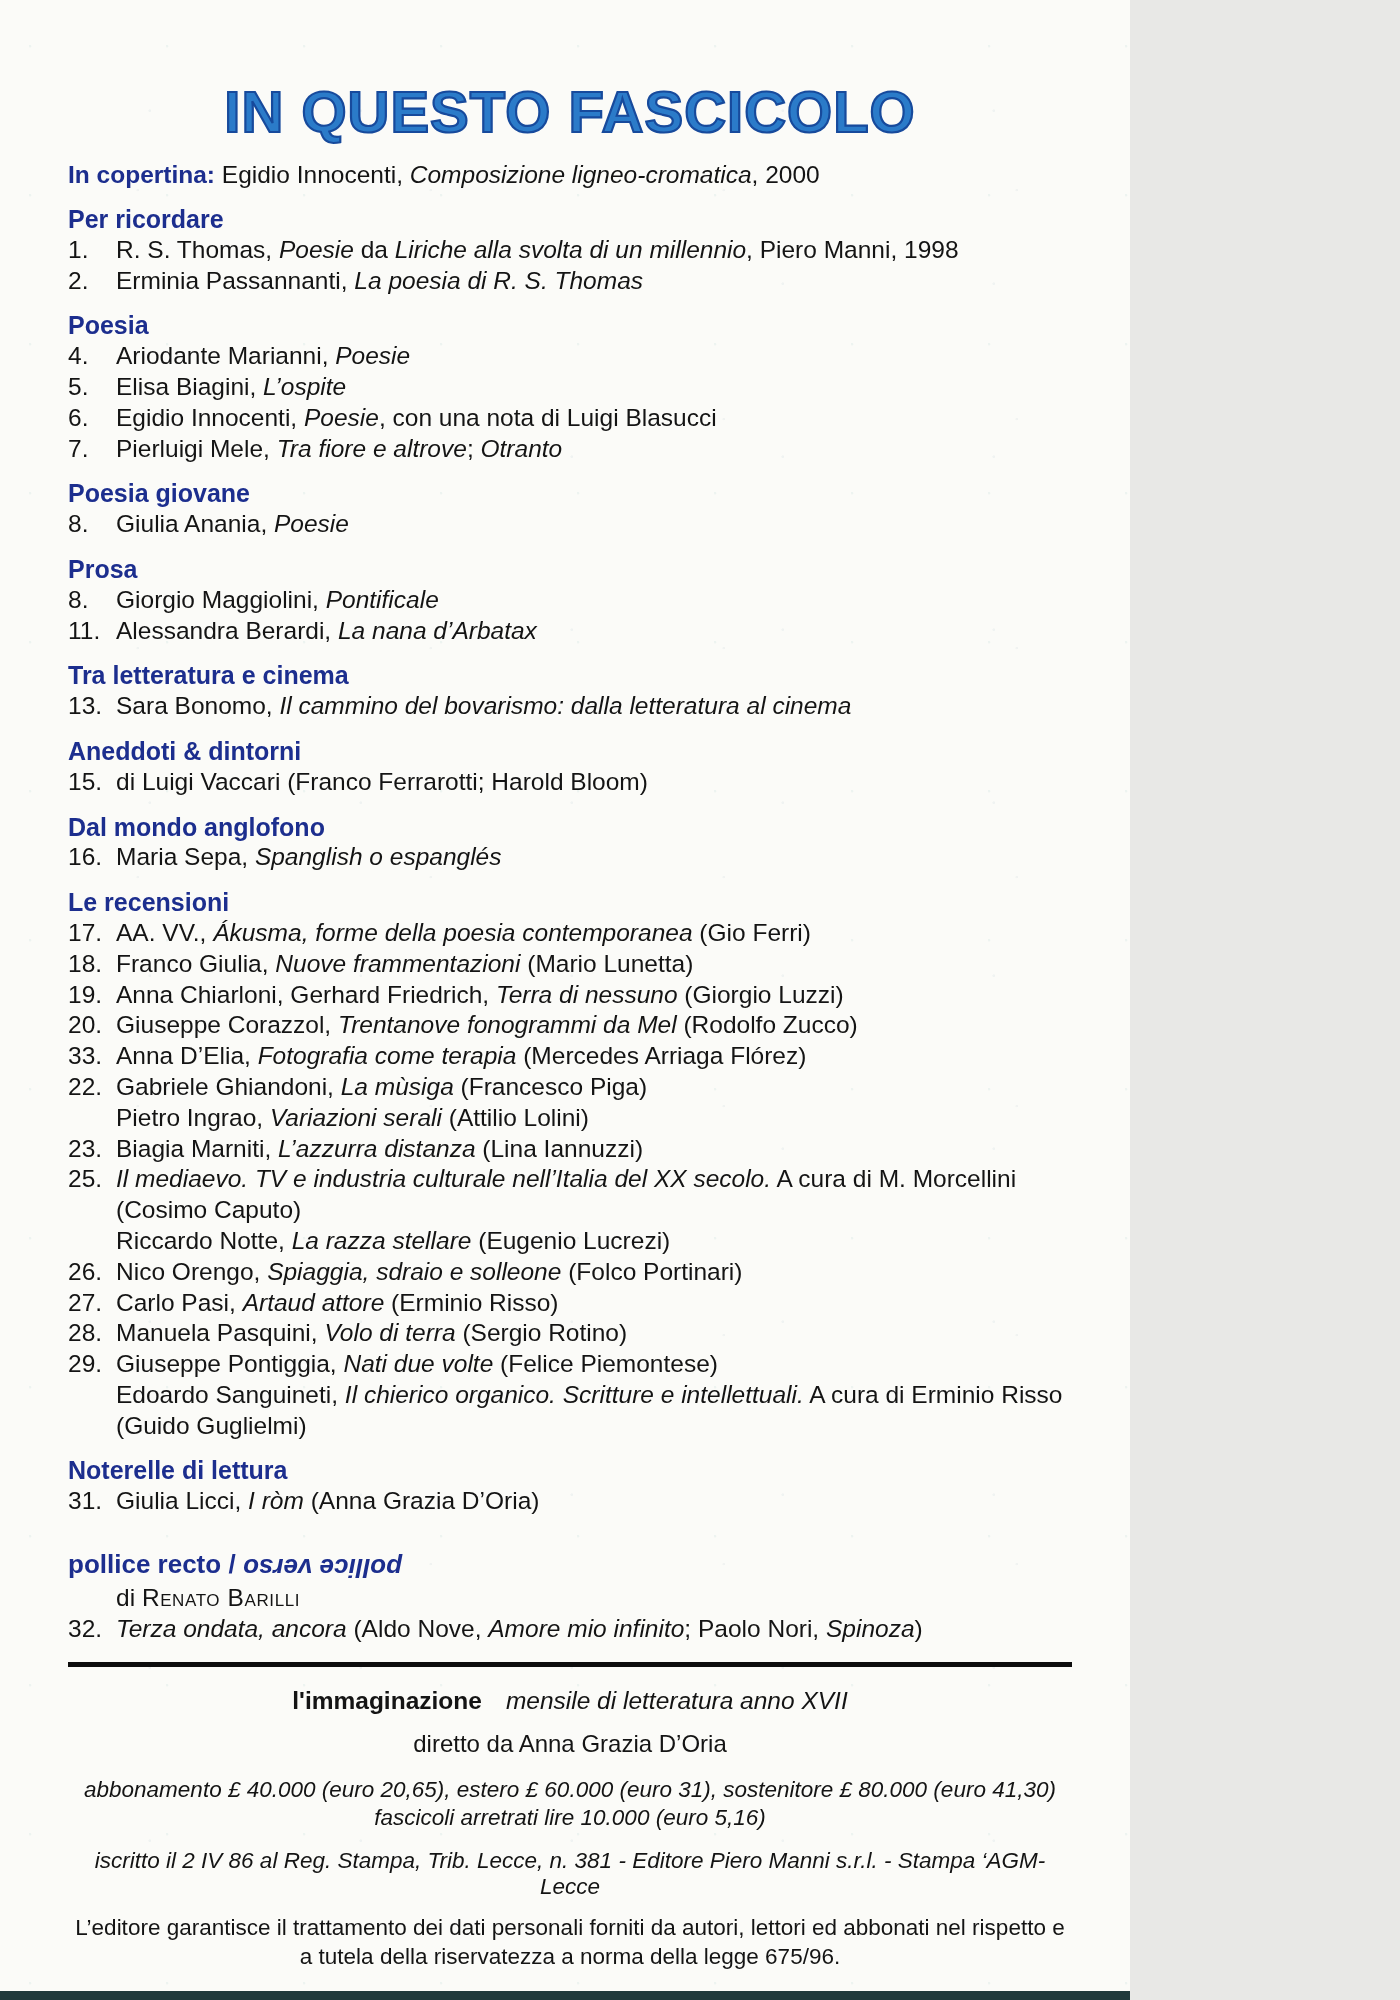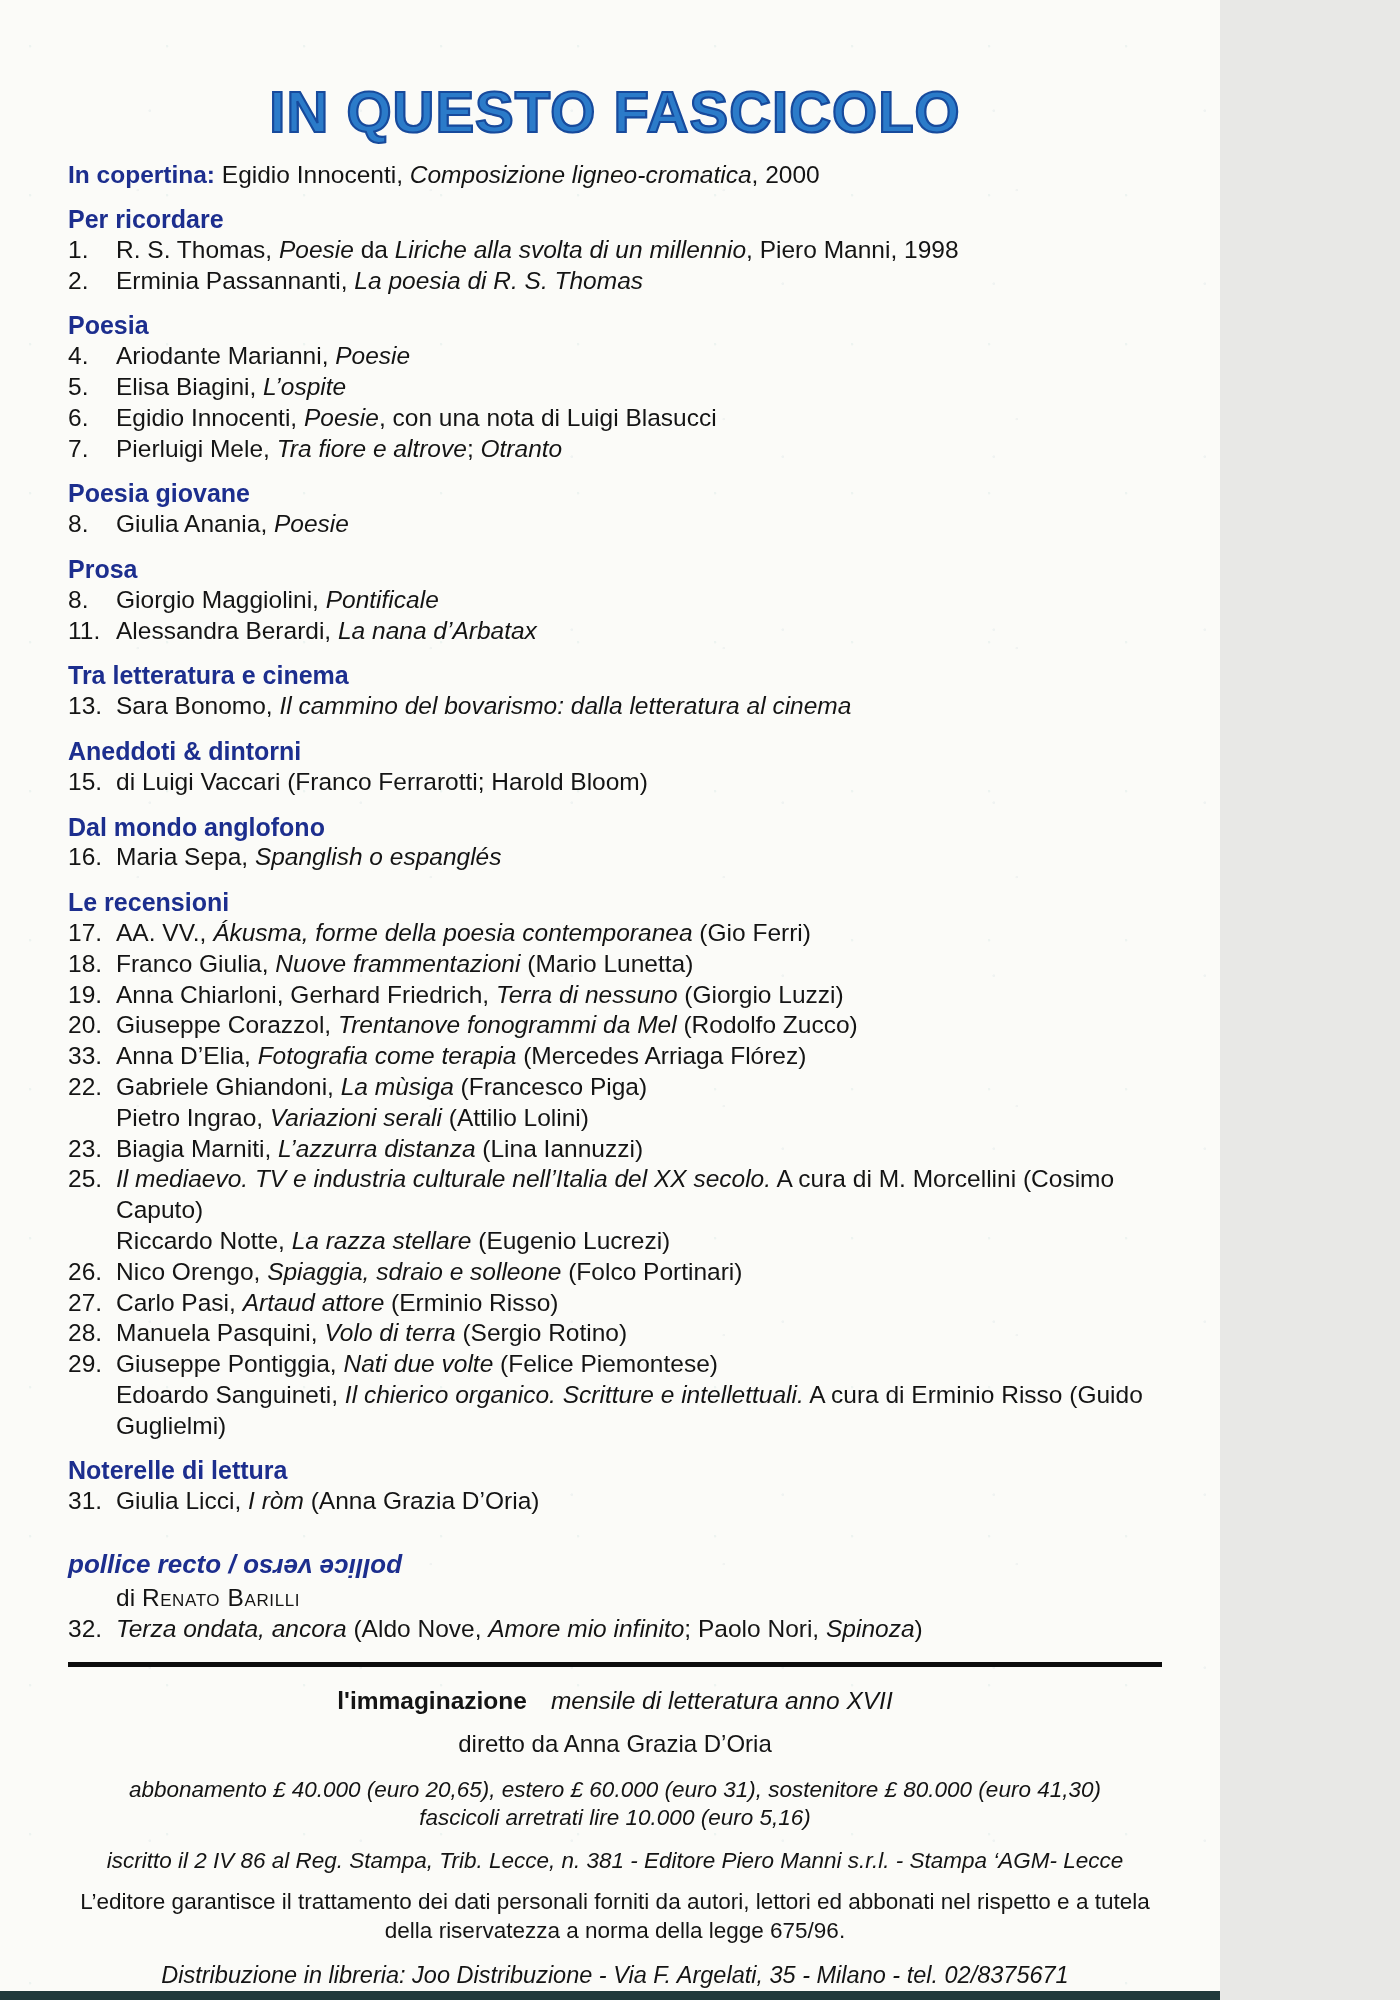--- a/index.html
+++ b/index.html
@@ -6,21 +6,21 @@
     --navy:#1c2e8e;
     --title-fill:#2b7bc9;
     --title-stroke:#174a9c;
     --ink:#141414;
     --rule:#0d0d0d;
     --edge:#20393b;
   }
   *{margin:0;padding:0;box-sizing:border-box;}
   html,body{background:#e8e8e6;}
   .page{
-    width:1220px;height:2000px;position:relative;overflow:hidden;
+    width:1130px;height:2000px;position:relative;overflow:hidden;
     background-color:#fbfbf8;
     background-image:
       radial-gradient(circle at 22% 31%, rgba(150,195,195,.14) 1px, transparent 1.6px),
       radial-gradient(circle at 71% 64%, rgba(140,175,185,.10) 1px, transparent 1.7px),
       radial-gradient(circle at 47% 83%, rgba(120,150,160,.08) 1px, transparent 1.5px);
     background-size:137px 149px, 211px 173px, 293px 229px;
     font-family:"Liberation Sans", sans-serif;
     color:var(--ink);
   }
   .content{padding:76px 58px 0 68px;}
@@ -35,21 +35,21 @@
   .cover-line{margin-top:11px;font-size:24.5px;line-height:31px;}
   section{margin-top:14px;}
   section.extra-gap{margin-top:32px;}
   .sec-heading{font-size:25px;font-weight:bold;color:var(--navy);line-height:30.8px;}
   .row{display:flex;font-size:24.5px;line-height:30.8px;}
   .row .num{width:48px;flex:none;}
   .row .txt{flex:1;}
   .seg-r{font-style:normal;}
   .seg-i{font-style:italic;}
   .seg-h{color:var(--navy);font-weight:bold;}
-  .seg-hi{color:var(--navy);font-weight:bold;font-style:italic;}
+  .seg-hi{color:var(--navy);font-weight:bold;}
   .seg-rot{color:var(--navy);font-weight:bold;font-style:italic;display:inline-block;transform:rotate(180deg);vertical-align:-3px;}
   .seg-sc{font-variant:small-caps;letter-spacing:.6px;}
   .pollice-heading{font-size:26px;}
   .rule{height:5px;background:var(--rule);margin-top:18px;}
   .rule.bottom{margin-top:10px;}
   .footer{text-align:center;}
   .masthead{margin-top:20px;font-size:24.5px;}
   .masthead-title{font-weight:bold;}
   .masthead-subtitle{font-style:italic;margin-left:24px;}
   .directed{margin-top:15px;font-size:24px;}

